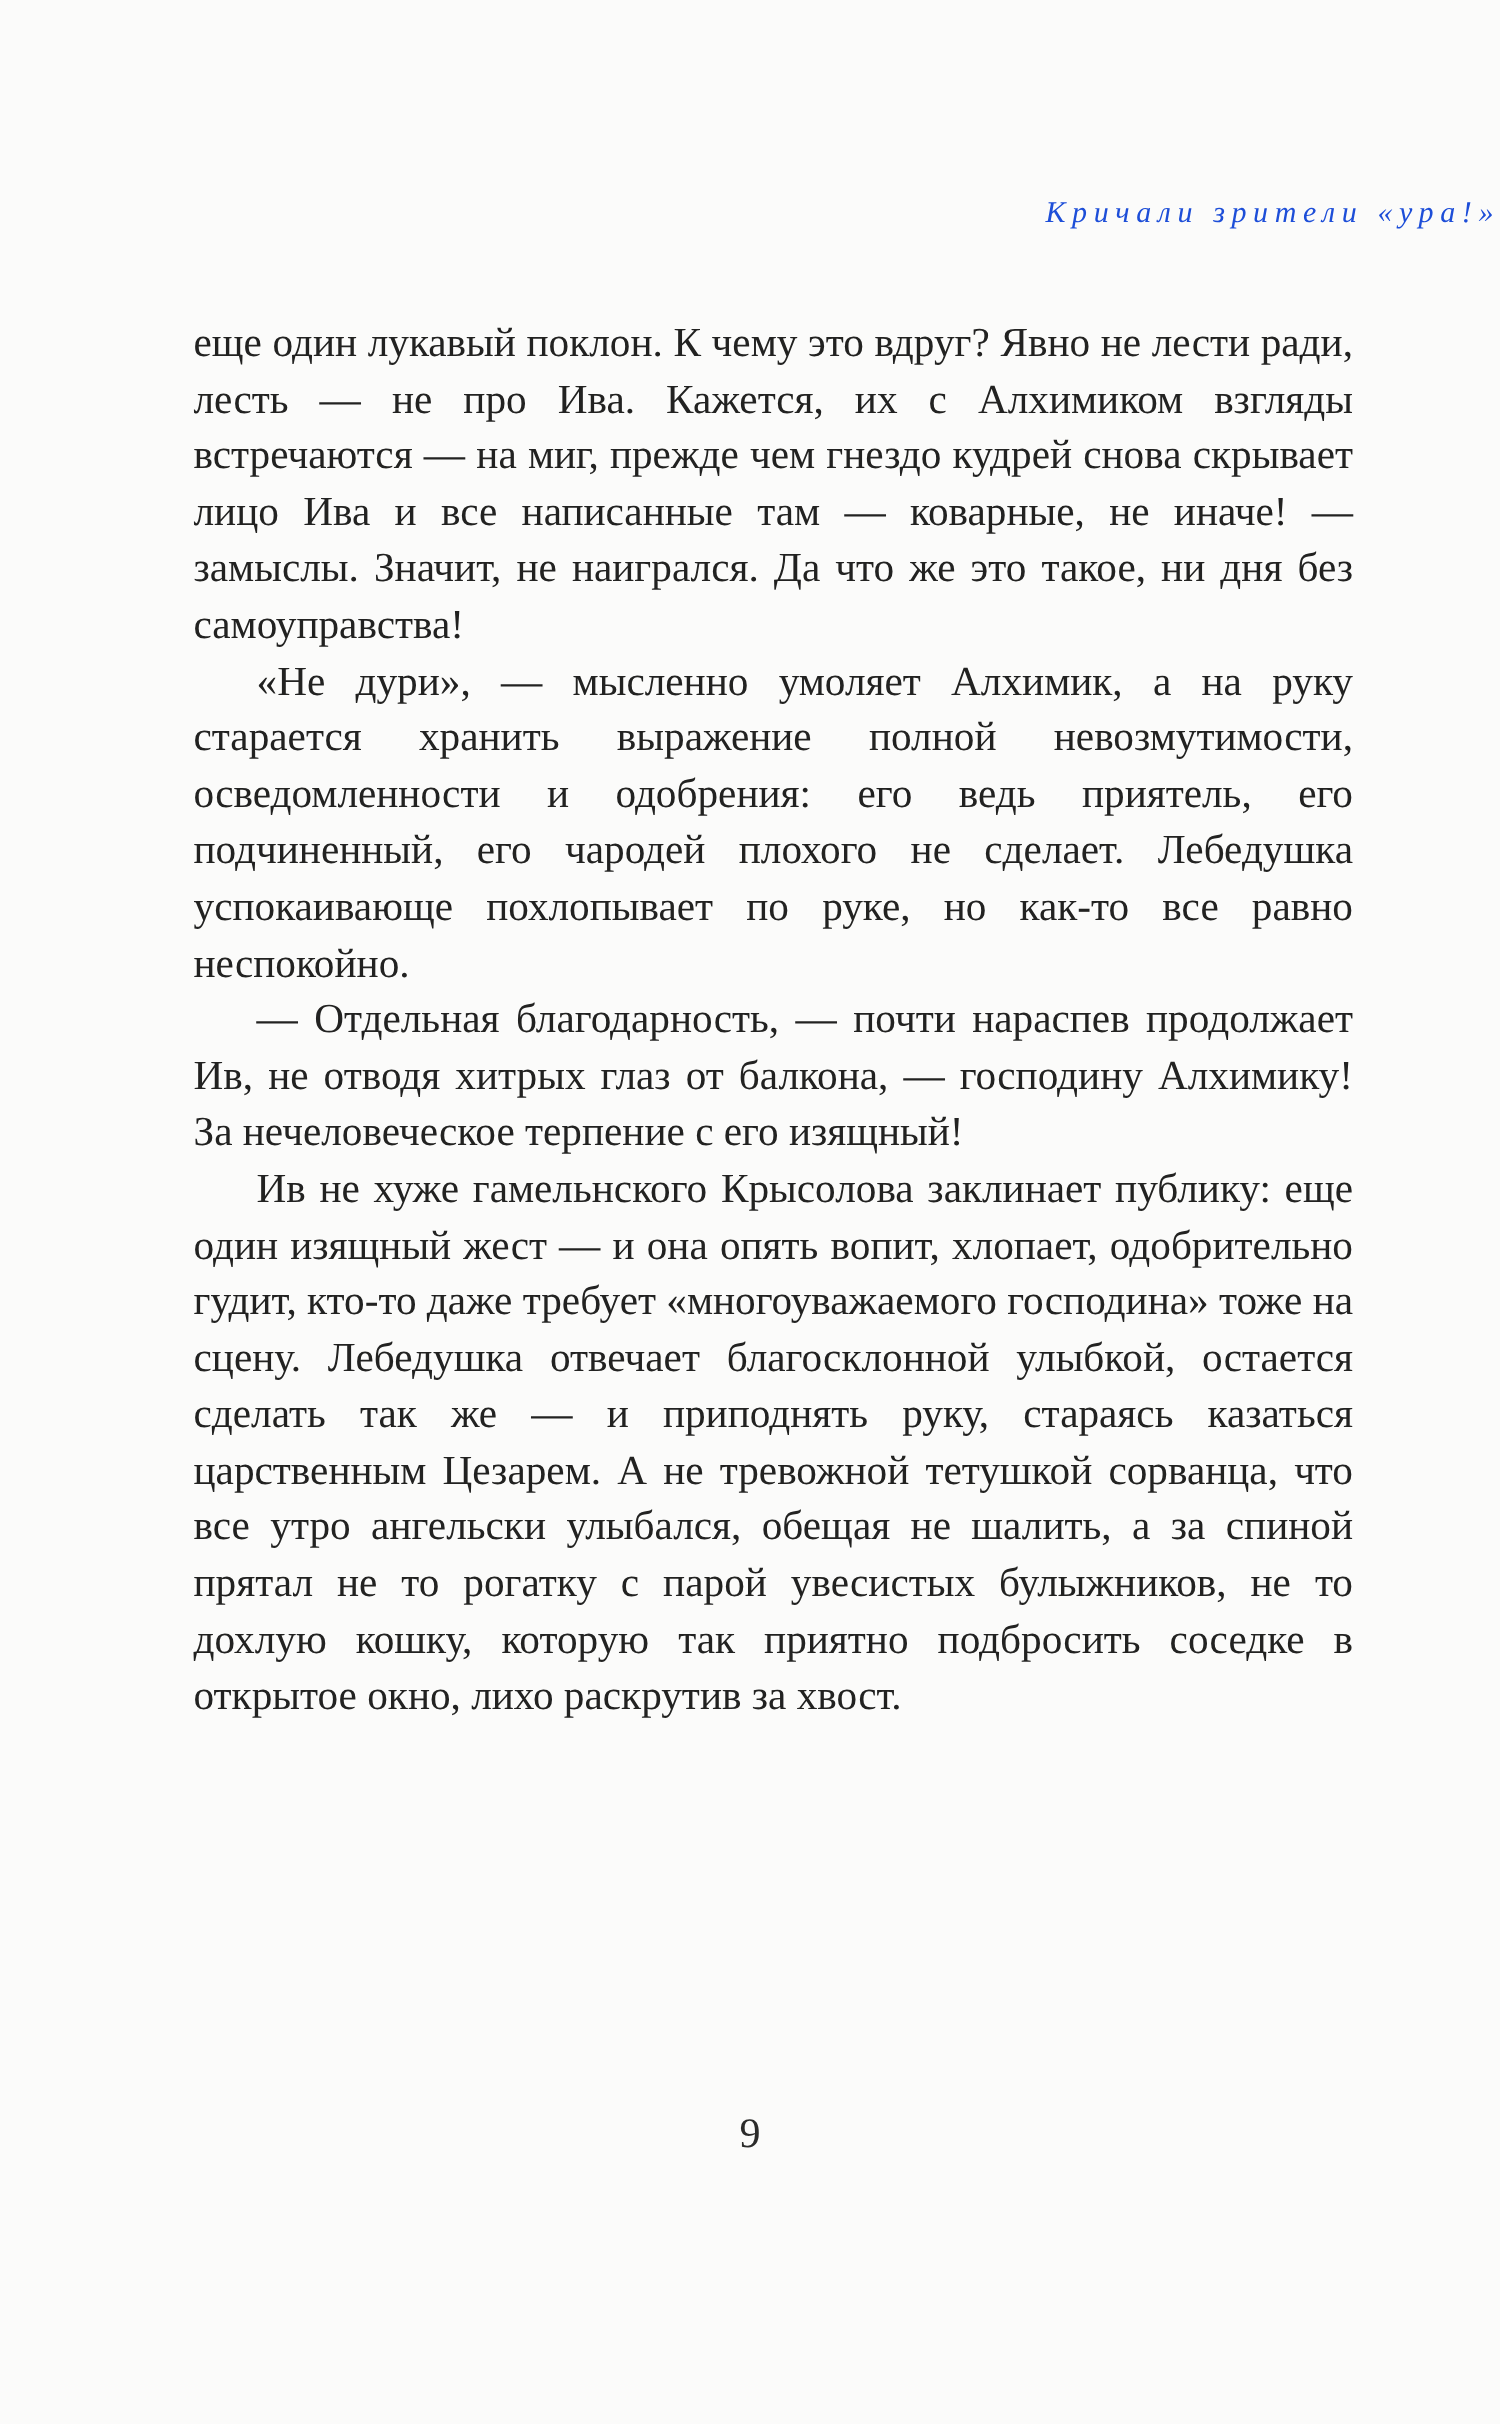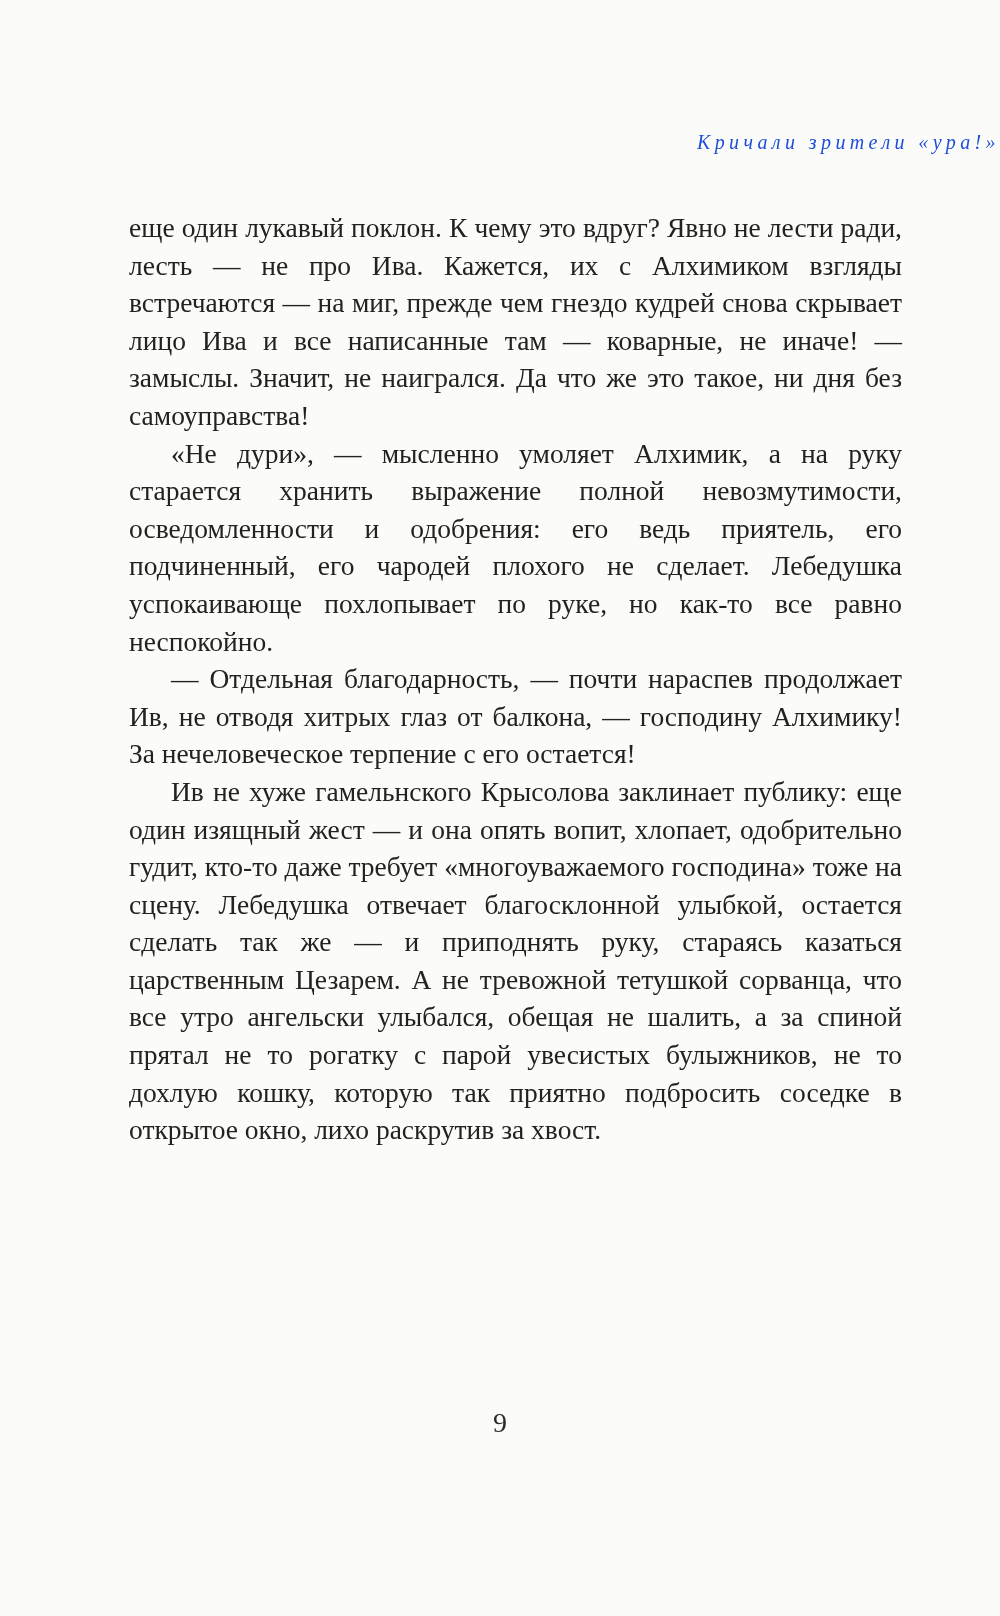--- a/index.html
+++ b/index.html
@@ -62,18 +62,18 @@
 </style>
 </head>
 <body>
 
 <div class="book-page">
   <div class="running-header">Кричали зрители «ура!»</div>
 
   <div class="text-block" id="paragraphs">
       <p class=""><span>еще один лукавый поклон. К чему это вдруг? Явно не лести ради, лесть — не про Ива. Кажется, их с Алхимиком взгляды встречаются — на миг, прежде чем гнездо кудрей снова скрывает лицо Ива и все написанные там — коварные, не иначе! — замыслы. Значит, не наигрался. Да что же это такое, ни дня без самоуправства!</span></p>
       <p class="indent"><span>«Не дури», — мысленно умоляет Алхимик, а на руку старается хранить выражение полной невозмутимости, осведомленности и одобрения: его ведь приятель, его подчиненный, его чародей плохого не сделает. Лебедушка успокаивающе похлопывает по руке, но как-то все равно неспокойно.</span></p>
-      <p class="indent"><span>— Отдельная благодарность, — почти нараспев продолжает Ив, не отводя хитрых глаз от балкона, — господину Алхимику! За </span><span class="italic">нечеловеческое</span><span> терпение с его остается!</span></p>
+      <p class="indent"><span>— Отдельная благодарность, — почти нараспев продолжает Ив, не отводя хитрых глаз от балкона, — господину Алхимику! За </span><span class="italic">нечеловеческое</span><span> терпение с его изящный!</span></p>
       <p class="indent"><span>Ив не хуже гамельнского Крысолова заклинает публику: еще один изящный жест — и она опять вопит, хлопает, одобрительно гудит, кто-то даже требует «многоуважаемого господина» тоже на сцену. Лебедушка отвечает благосклонной улыбкой, остается сделать так же — и приподнять руку, стараясь казаться царственным Цезарем. А не тревожной тетушкой сорванца, что все утро ангельски улыбался, обещая не шалить, а за спиной прятал не то рогатку с парой увесистых булыжников, не то дохлую кошку, которую так приятно подбросить соседке в открытое окно, лихо раскрутив за хвост.</span></p>
     </div>
 
   <div class="page-number">9</div>
 </div>
 
 </body></html>

